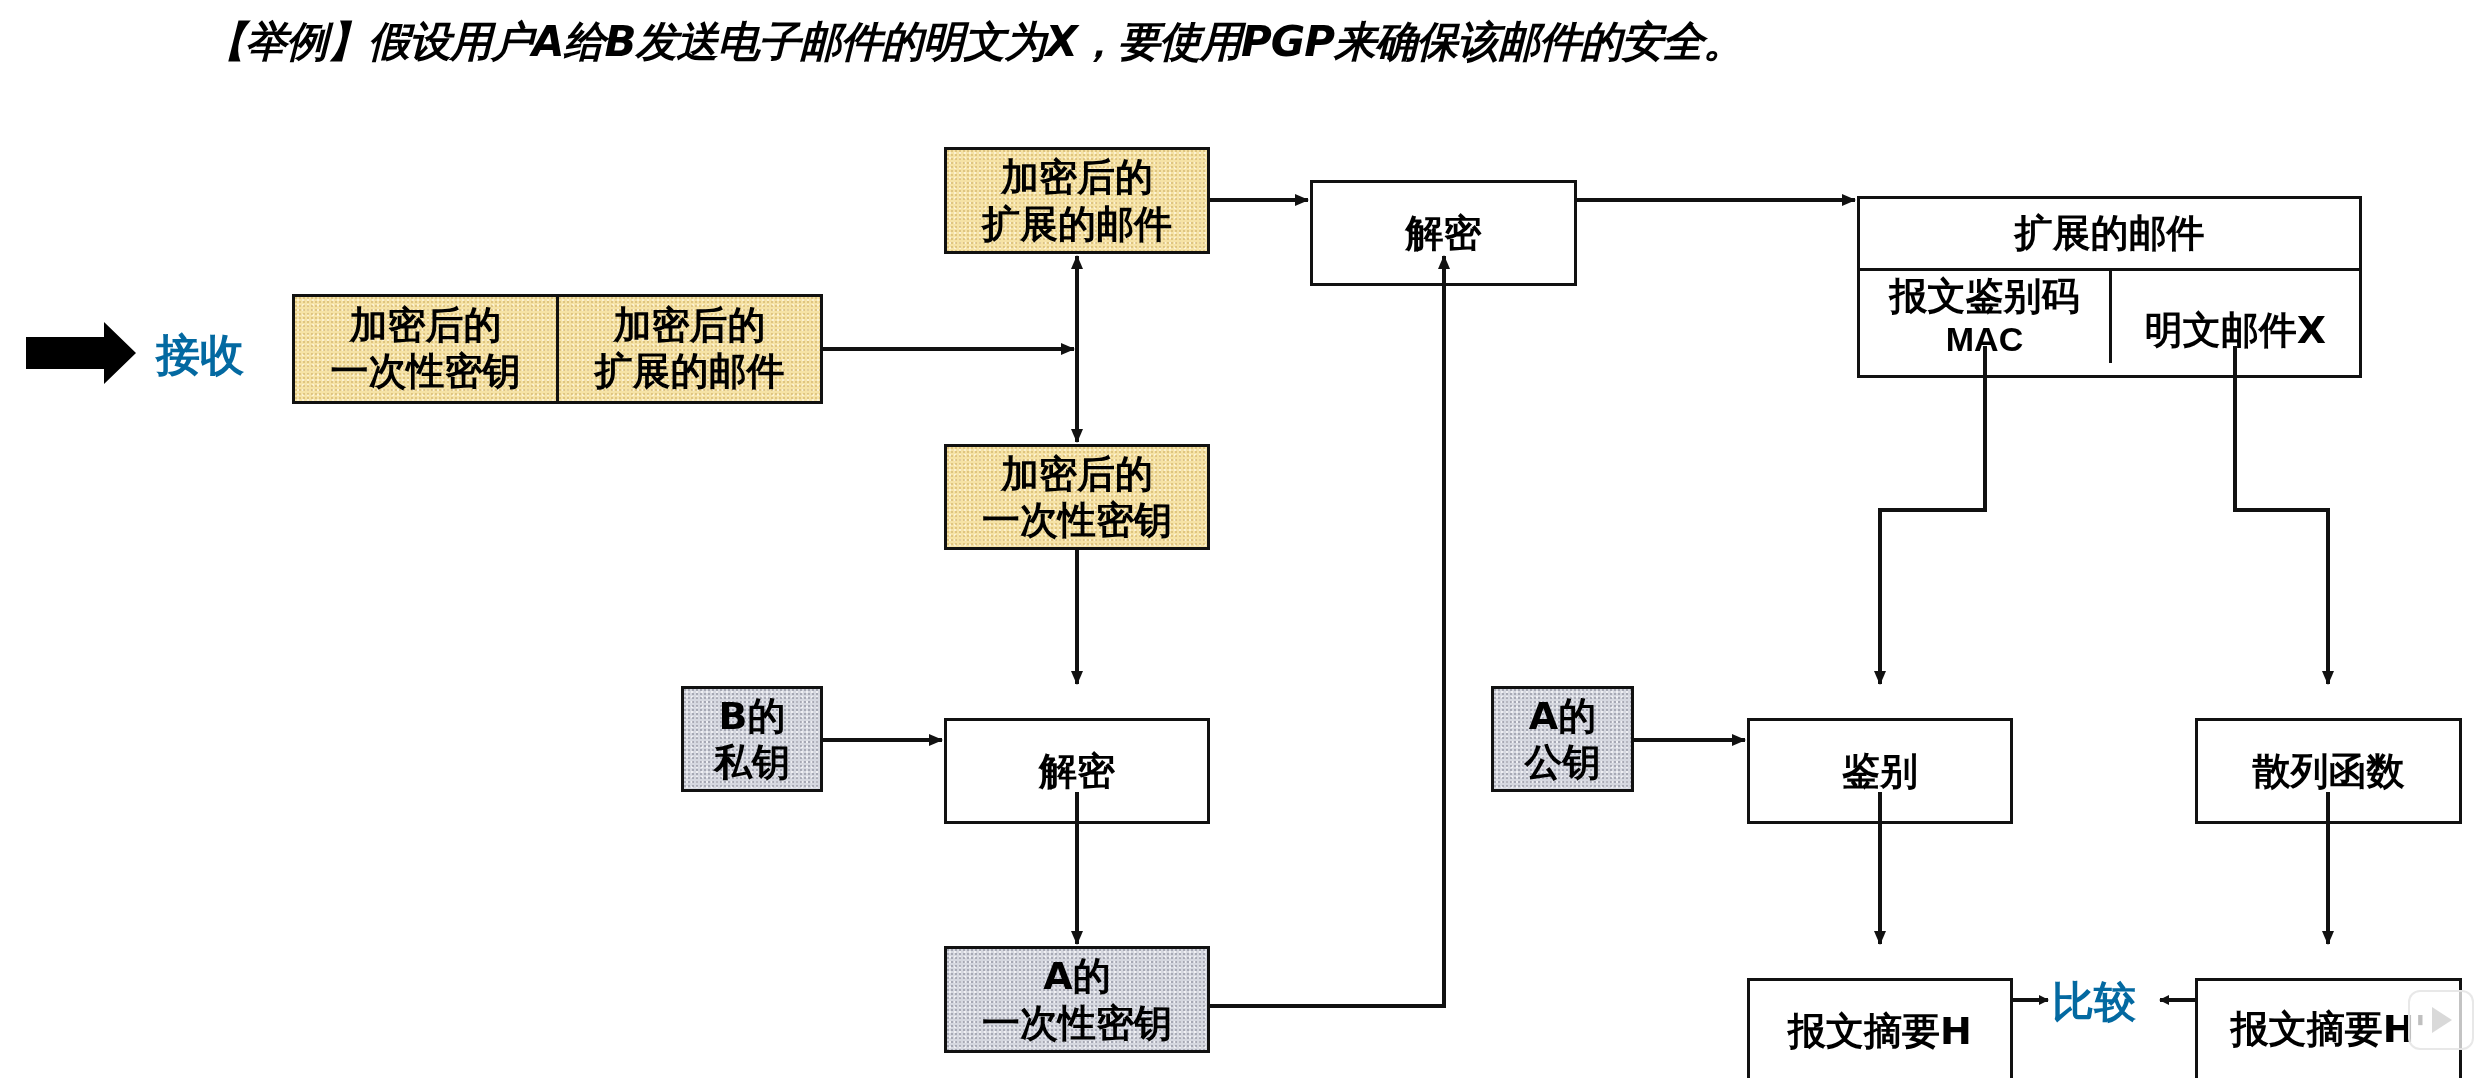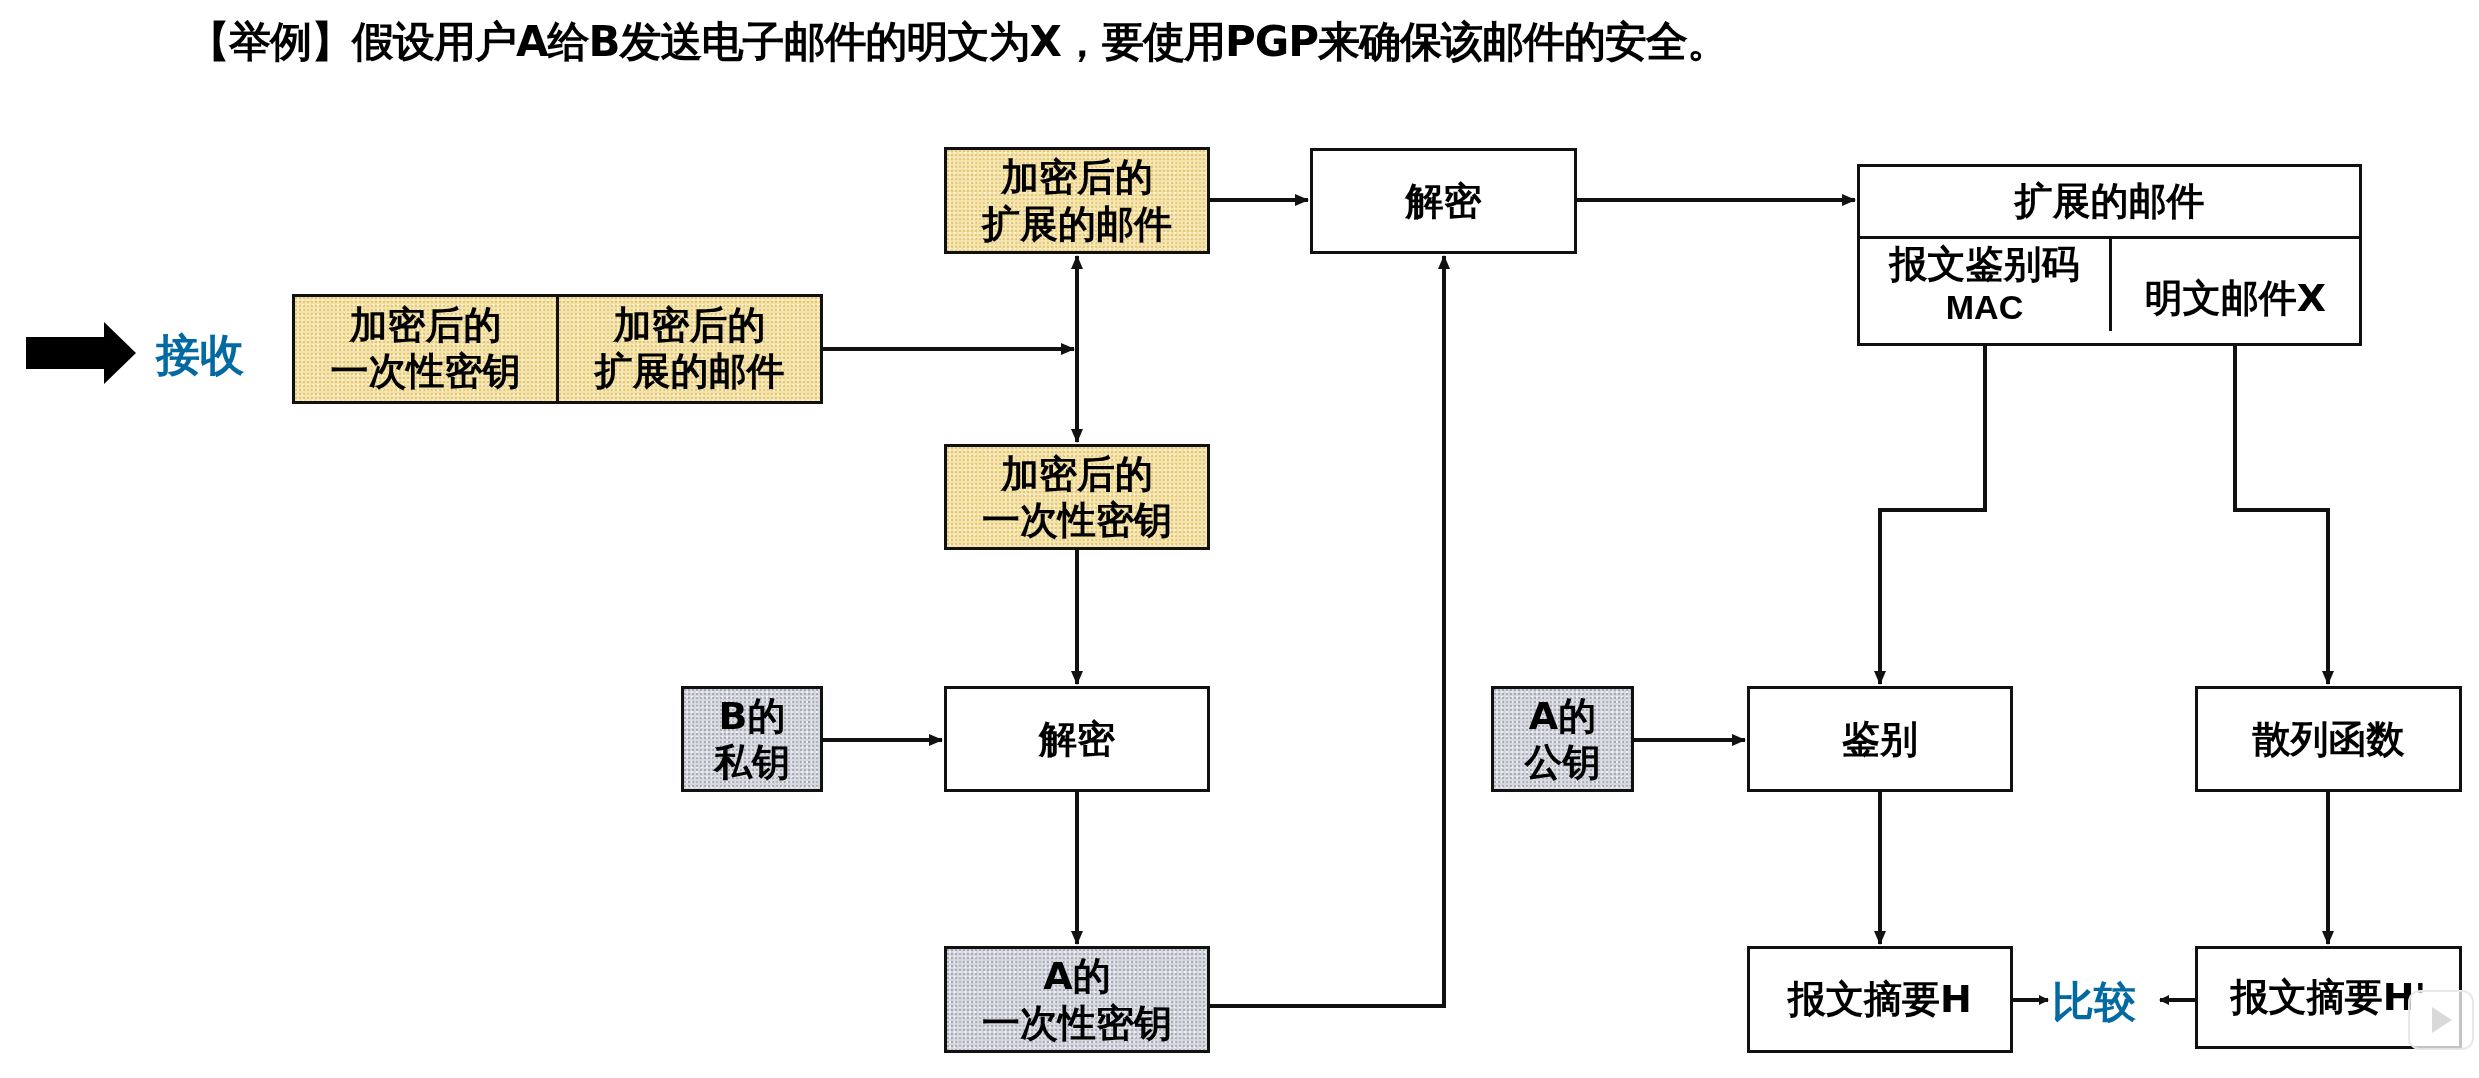--- a/index.html
+++ b/index.html
@@ -1,23 +1,23 @@
 <!DOCTYPE html>
 <html><head>
 <meta charset="utf-8">
 <style>
   html, body { margin: 0; padding: 0; background: #ffffff; }
   body { width: 2479px; height: 1078px; position: relative; overflow: hidden;
          font-family: "DejaVu Sans", "Liberation Sans", sans-serif; }
-  #title { position: absolute; left: 188px; top: 14px; font-size: 42px; font-weight: bold;
-           color: #000; white-space: nowrap; letter-spacing: -1px; }
+  #title { position: absolute; left: 204px; top: 14px; font-size: 42px; font-weight: bold;
+           color: #000; white-space: nowrap; letter-spacing: -1px; font-style: italic; }
   .box { position: absolute; box-sizing: border-box; border: 3px solid #111;
          display: flex; align-items: center; justify-content: center; text-align: center;
          font-weight: bold; color: #000; font-size: 38px; line-height: 1.22; }
-  .white { background: #ffffff; }
+  .white { background: #ffffff; margin-top: 32px; }
   .yellow {
     background-color: #f6e3a6;
     background-image:
       radial-gradient(circle at 1px 1px, rgba(180,140,60,0.35) 1px, transparent 1.5px),
       radial-gradient(circle at 3px 3px, rgba(255,255,255,0.5) 1px, transparent 1.5px);
     background-size: 4px 4px, 5px 5px;
   }
   .gray {
     background-color: #d6d8e0;
     background-image:

